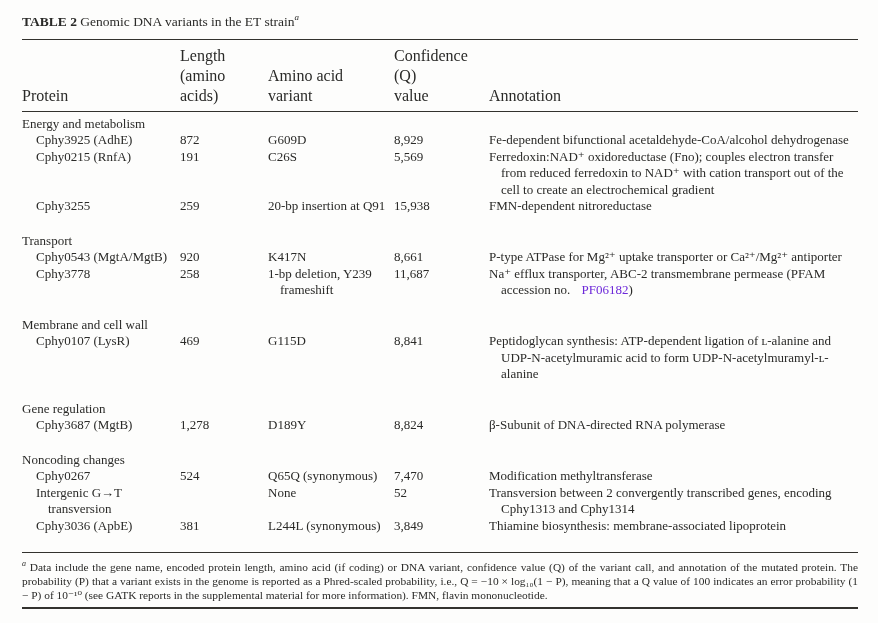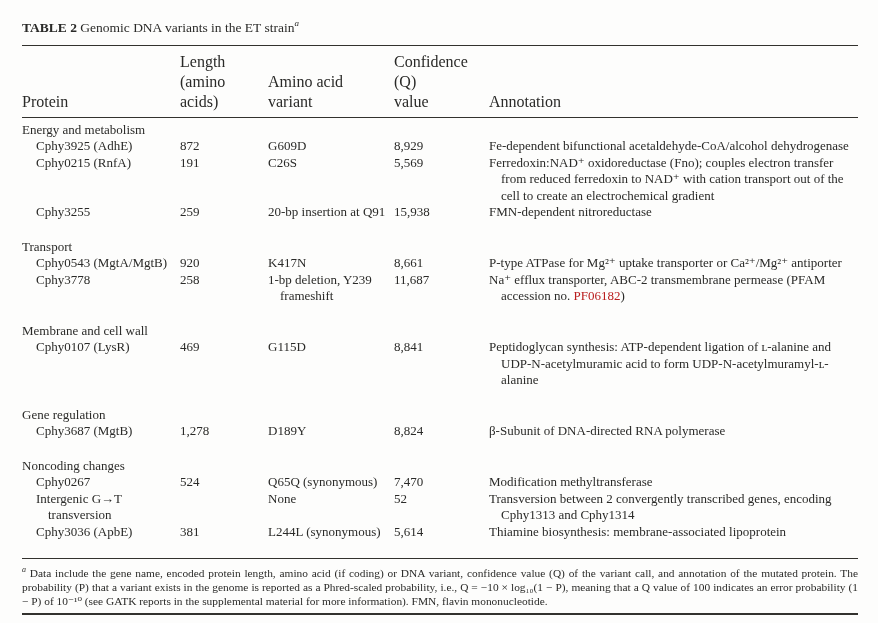--- a/index.html
+++ b/index.html
@@ -3,41 +3,41 @@
 <meta charset="utf-8">
 <style>
   html,body { margin:0; padding:0; }
   body {
     width:878px; height:623px; overflow:hidden;
     background:#fdfdfc; color:#2a2a28;
     font-family:"Liberation Serif","DejaVu Serif",serif;
     font-size:13px;
   }
   .page { padding:8px 20px 0 22px; }
-  .title { font-size:13.5px; margin:10px 0 9px 0; }
+  .title { font-size:13.5px; margin:4px 0 9px 0; }
   .title .bold { font-weight:bold; }
   sup.mark { font-size:9px; font-style:italic; }
   table {
     border-collapse:collapse; table-layout:fixed; width:836px;
   }
   thead th {
     font-weight:normal; text-align:left; vertical-align:bottom;
     white-space:pre-line; font-size:16px; line-height:1.25;
     border-top:1.5px solid #33322e; border-bottom:1.5px solid #33322e;
     padding:6px 4px 5px 0;
   }
   tbody td {
     vertical-align:top; padding:0 4px 0 0;
     line-height:16.5px; font-size:13px;
   }
   td.section-cell { padding-top:4px; }
   tr.gap td.section-cell { padding-top:18px; }
   td.protein { padding-left:26px; text-indent:-12px; }
   td.hangcell { padding-left:12px; text-indent:-12px; }
-  .link { color:#b91c1c; cursor:pointer; }
+  .link { color:#6d28d9; cursor:pointer;margin-left:8px; }
   .footnote-block {
     margin-top:18px; border-top:1.6px solid #33322e;
     padding:4px 0 5px 0;
     font-size:11.4px; line-height:14.2px; text-align:justify;
   }
   .footnote-block sup.mark { font-size:8px; }
   .bottom-rule { border-top:2px solid #33322e; height:0; }
 </style>
 </head>
 <body>
@@ -143,21 +143,21 @@
           <td class="protein">Intergenic G→T transversion</td>
           <td></td>
           <td class="hangcell">None</td>
           <td>52</td>
           <td class="hangcell"><span>Transversion between 2 convergently transcribed genes, encoding Cphy1313 and Cphy1314</span></td>
         </tr>
         <tr>
           <td class="protein">Cphy3036 (ApbE)</td>
           <td>381</td>
           <td class="hangcell">L244L (synonymous)</td>
-          <td>5,614</td>
+          <td>3,849</td>
           <td class="hangcell"><span>Thiamine biosynthesis: membrane-associated lipoprotein</span></td>
         </tr>
       </tbody>
   </table>
 
   <div class="footnote-block">
     <sup class="mark">a</sup><span> Data include the gene name, encoded protein length, amino acid (if coding) or DNA variant, confidence value (Q) of the variant call, and annotation of the mutated protein. The probability (P) that a variant exists in the genome is reported as a Phred-scaled probability, i.e., Q = −10 × log₁₀(1 − P), meaning that a Q value of 100 indicates an error probability (1 − P) of 10⁻¹⁰ (see GATK reports in the supplemental material for more information). FMN, flavin mononucleotide.</span>
   </div>
 
   <div class="bottom-rule"></div>

